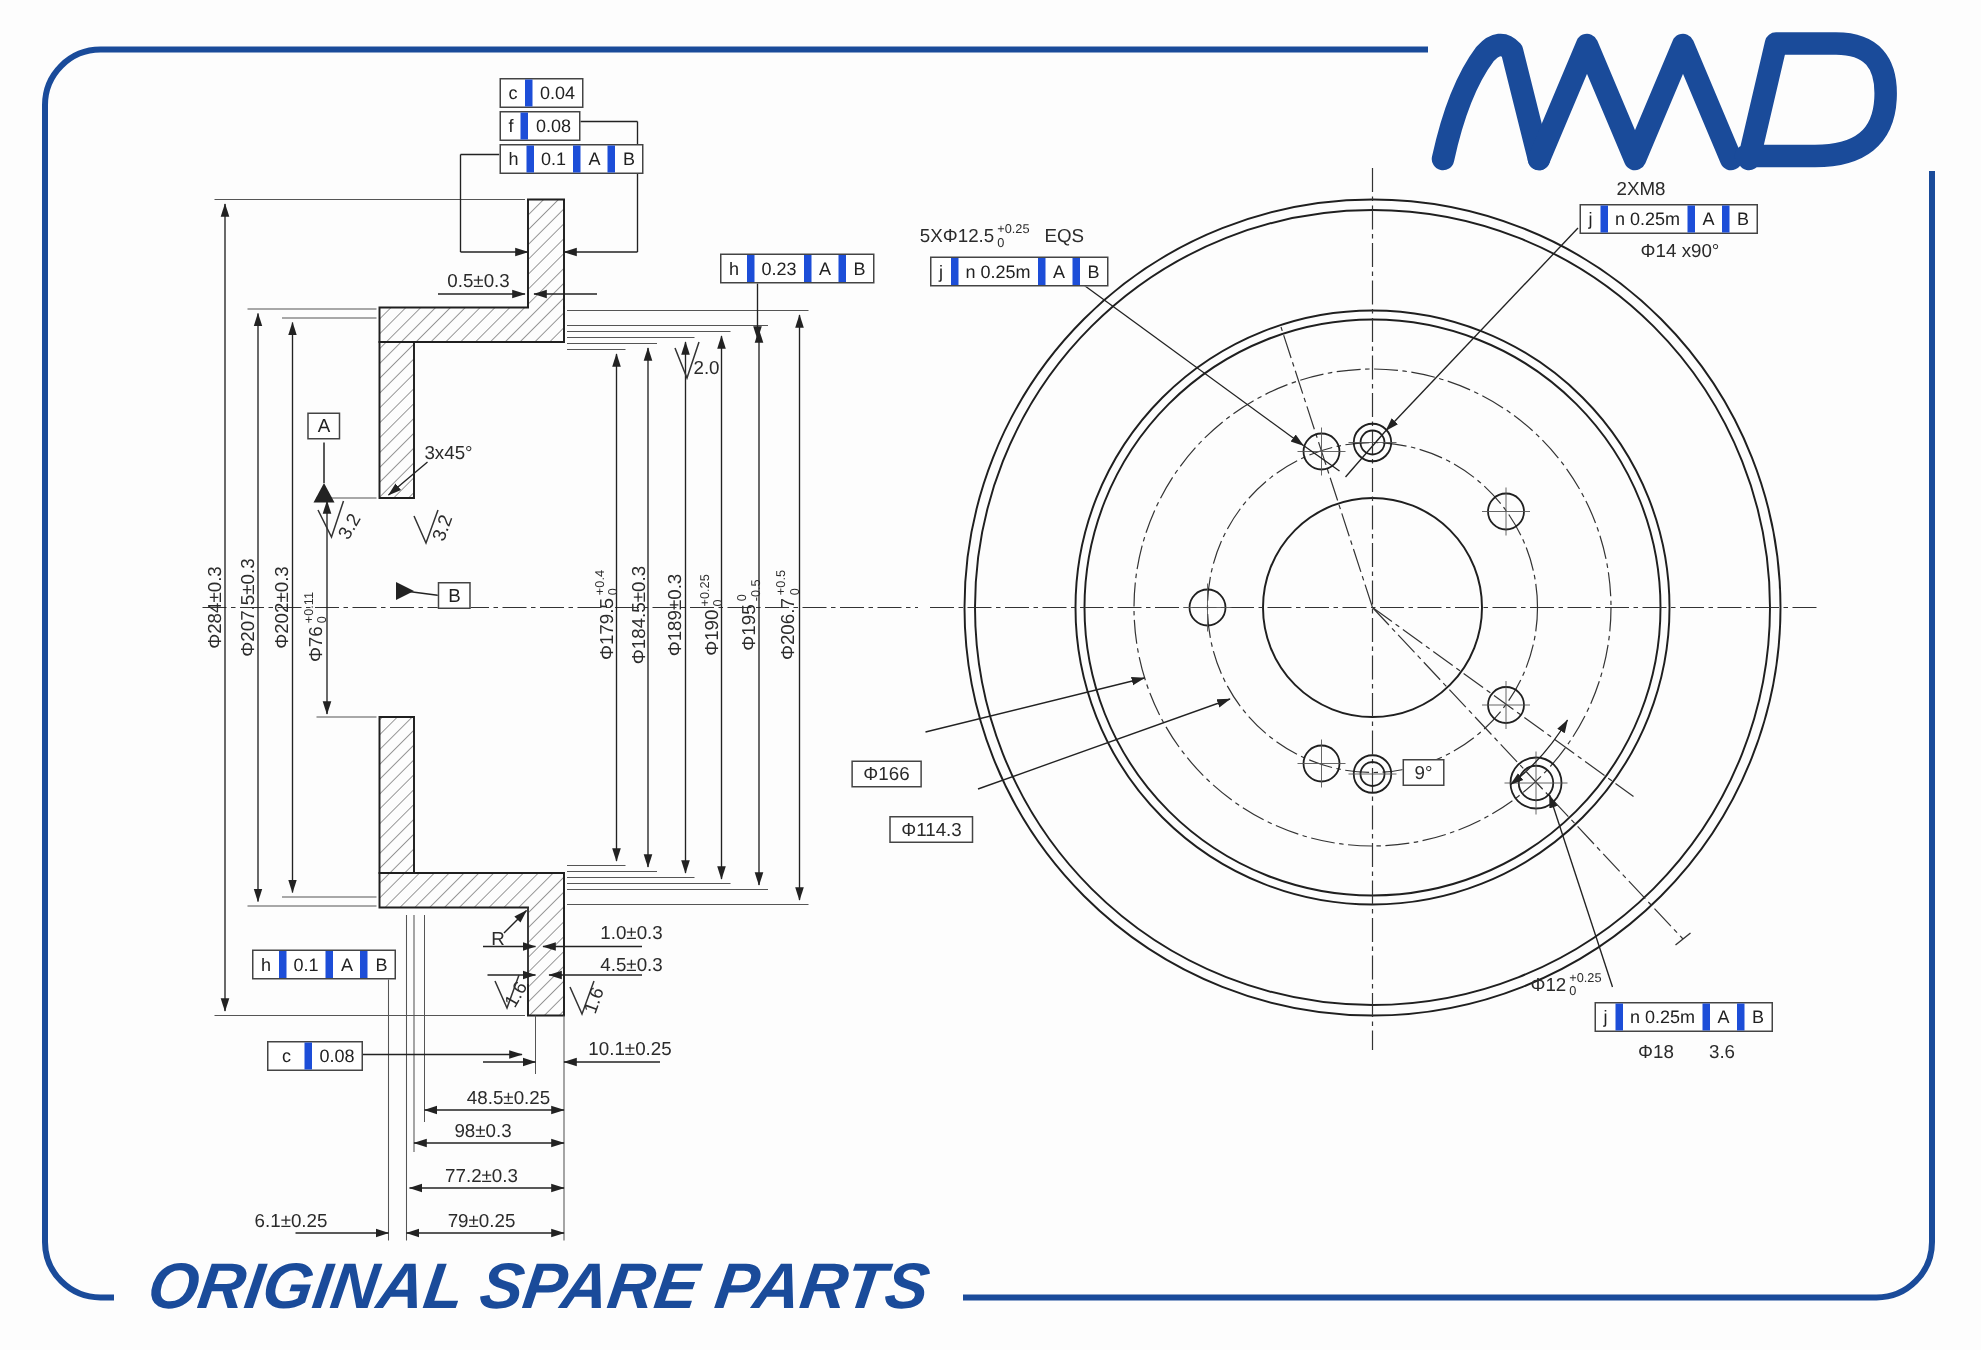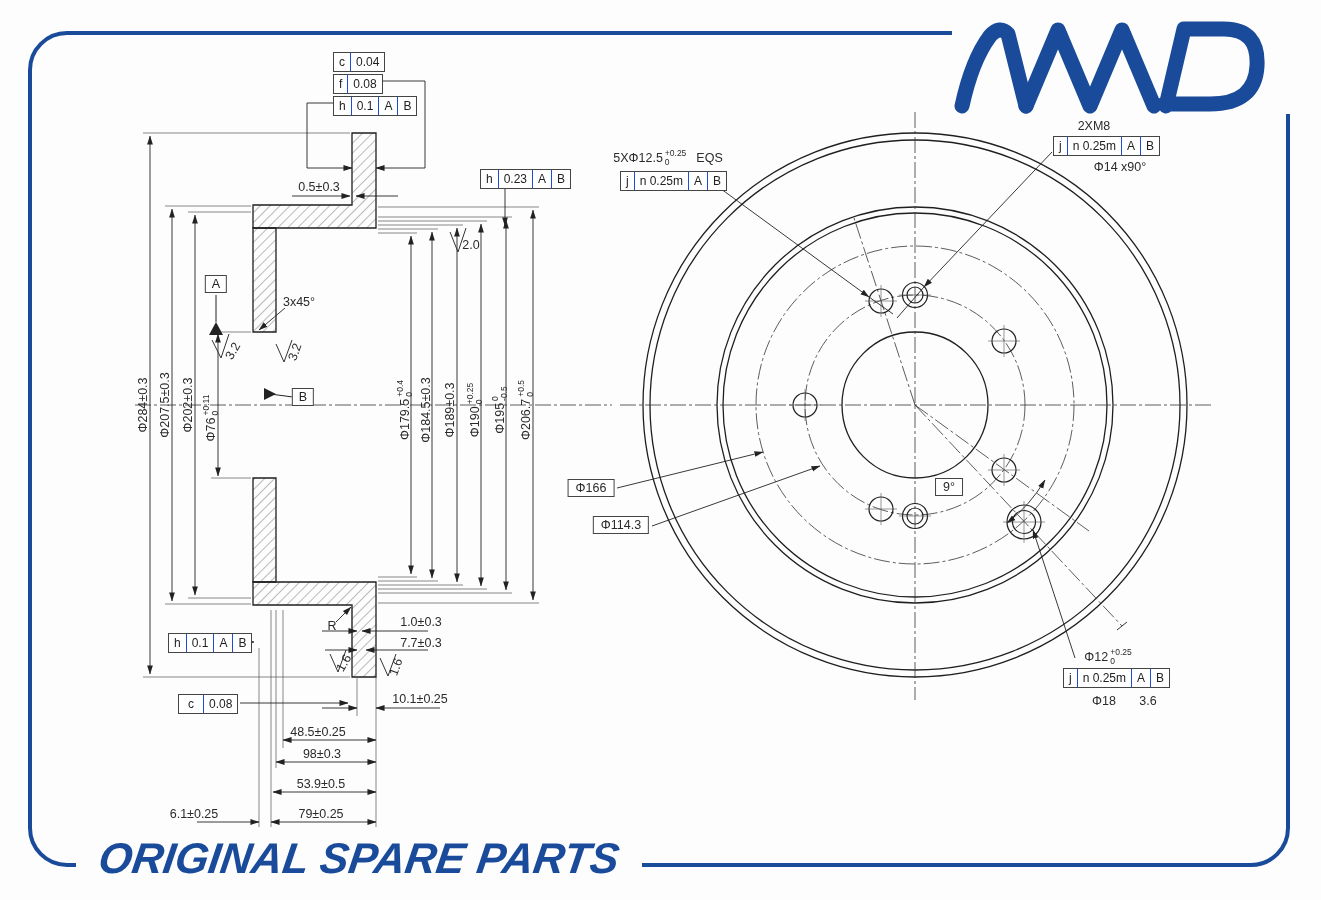--- a/index.html
+++ b/index.html
@@ -6,24 +6,24 @@
   .stage{position:relative;width:1321px;height:900px;background:#fdfdfd;overflow:hidden;
          font-family:"Liberation Sans",sans-serif;color:#222;}
   svg.art{position:absolute;left:0;top:0;}
   .lbl{position:absolute;transform:translate(-50%,-50%);font-size:12.5px;white-space:nowrap;
        color:#2b2b2b;display:flex;align-items:center;background:transparent;}
   .rot{transform:translate(-50%,-50%) rotate(-90deg);}
   .r60{transform:translate(-50%,-50%) rotate(-60deg);}
   .r70{transform:translate(-50%,-50%) rotate(-70deg);}
   .tol{display:inline-flex;flex-direction:column;justify-content:center;margin-left:2px;}
   .tol i{font-style:normal;font-size:8.5px;line-height:8.5px;display:block;}
-  .box{border:1px solid #444;padding:1px 7px;background:#fff;}
+  .box{border:1px solid #444;padding:1px 7px;background:#fff;margin-top:28px;}
   .fcf{position:absolute;display:flex;align-items:stretch;border:1px solid #444;background:#fff;
        font-size:12px;height:18px;line-height:18px;white-space:nowrap;}
-  .fcf .c{padding:0 5px;border-left:1px solid #1d4ed8;text-align:center;}
+  .fcf .c{padding:0 5px;border-left:5px solid #1d4ed8;text-align:center;}
   .fcf .c:first-child{border-left:none;}
   .datum{position:absolute;transform:translate(-50%,-50%);border:1px solid #444;background:#fff;
          font-size:12.5px;padding:1px 6px;}
   .logo{position:absolute;left:952px;top:16px;width:350px;height:98px;background:#fdfdfd;}
   .footer{position:absolute;left:76px;top:828px;width:566px;height:60px;background:#fdfdfd;
           display:flex;align-items:center;justify-content:center;}
   .footer span{font-size:43px;font-weight:bold;font-style:italic;color:#1a4b9a;
                transform:skewX(-8deg);letter-spacing:0px;white-space:nowrap;}
   .sr{position:absolute;width:1px;height:1px;overflow:hidden;clip-path:inset(50%);}
   .gap{margin-left:10px;}
@@ -303,39 +303,39 @@
 <div class="lbl" style="left:471px;top:245px">
       <span>2.0</span>
     </div>
 <div class="lbl" style="left:332px;top:626px">
       <span>R</span>
     </div>
 <div class="lbl" style="left:421px;top:622px">
       <span>1.0±0.3</span>
     </div>
 <div class="lbl" style="left:421px;top:643px">
-      <span>7.7±0.3</span>
+      <span>4.5±0.3</span>
     </div>
 <div class="lbl r60" style="left:344px;top:663px">
       <span>1.6</span>
     </div>
 <div class="lbl r70" style="left:396px;top:667px">
       <span>1.6</span>
     </div>
 <div class="lbl" style="left:420px;top:699px">
       <span>10.1±0.25</span>
     </div>
-<div class="lbl" style="left:318px;top:732px">
+<div class="lbl" style="left:339px;top:732px">
       <span>48.5±0.25</span>
     </div>
 <div class="lbl" style="left:322px;top:754px">
       <span>98±0.3</span>
     </div>
 <div class="lbl" style="left:321px;top:784px">
-      <span>53.9±0.5</span>
+      <span>77.2±0.3</span>
     </div>
 <div class="lbl" style="left:321px;top:814px">
       <span>79±0.25</span>
     </div>
 <div class="lbl" style="left:194px;top:814px">
       <span>6.1±0.25</span>
     </div>
 
 <div class="lbl" style="left:668px;top:157px">
   <span>5XΦ12.5</span>
@@ -368,21 +368,21 @@
 <div class="lbl box" style="left:591px;top:488px">
       <span>Φ166</span>
     </div>
 <div class="lbl box" style="left:621px;top:525px">
       <span>Φ114.3</span>
     </div>
 <div class="lbl box" style="left:949px;top:487px">
       <span>9°</span>
     </div>
 
-<div class="lbl" style="left:1108px;top:656px">
+<div class="lbl" style="left:1044px;top:656px">
   <span>Φ12</span>
   <span class="tol">
         <i>+0.25</i>
         <i>0</i>
       </span>
 </div>
 <div class="fcf" style="left:1063px;top:668px">
   <span class="c">j</span>
       <span class="c">n 0.25m</span>
   <span class="c">A</span>

